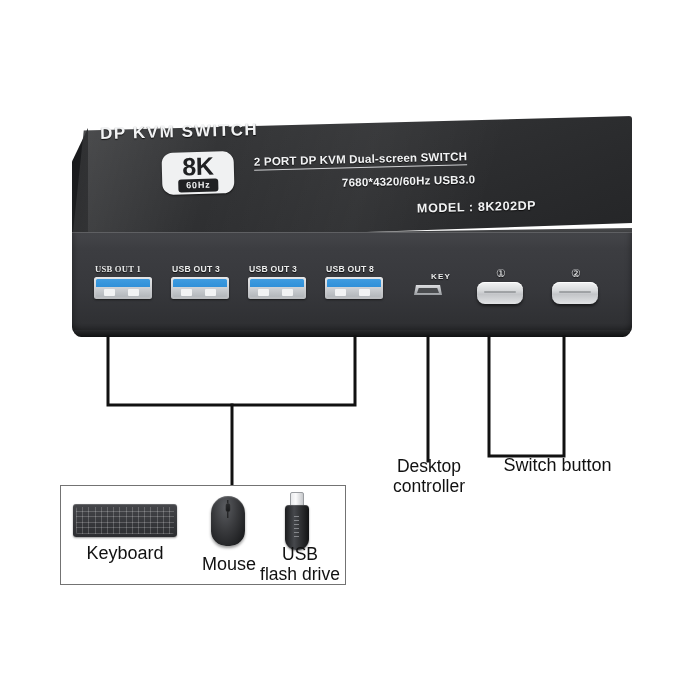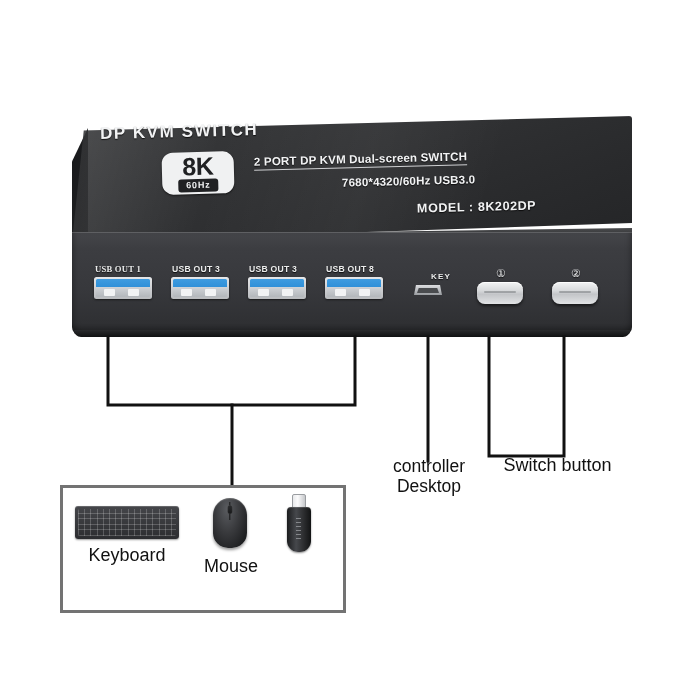--- a/index.html
+++ b/index.html
@@ -80,22 +80,22 @@
   .sw-btn{position:absolute;width:46px;height:22px;border-radius:8px;
     background:linear-gradient(180deg,#f3f4f5 0%,#d8dadc 38%,#c3c5c8 56%,#e2e4e6 100%);
     box-shadow:0 2px 3px rgba(0,0,0,.55), inset 0 1px 0 rgba(255,255,255,.9);}
   .sw-btn::after{content:"";position:absolute;left:7px;right:7px;top:9px;height:2px;
     background:rgba(120,123,127,.55);border-radius:2px;}
 
   
   .lines{position:absolute;left:0;top:0;width:700px;height:700px;}
 
   
-  .dev-box{position:absolute;left:60px;top:485px;width:286px;height:128px;
-    border:3px solid #737373;background:#fff;box-sizing:border-box;}
+  .dev-box{position:absolute;left:60px;top:485px;width:286px;height:100px;
+    border:1px solid #737373;background:#fff;box-sizing:border-box;}
 
   .cap{position:absolute;color:#111;font-size:18px;text-align:center;
     line-height:1.1;white-space:nowrap;}
   .cap2{position:absolute;color:#111;font-size:17.5px;text-align:center;line-height:1.15;}
 
   
   .keyboard{position:absolute;left:12px;top:18px;width:104px;height:33px;
     background:linear-gradient(180deg,#45464a,#2c2d30);border-radius:3px;
     box-shadow:0 1px 2px rgba(0,0,0,.4), inset 0 1px 0 rgba(255,255,255,.18);
     padding:3px;box-sizing:border-box;}
@@ -216,33 +216,37 @@
       <path d="M108,337 L108,405 L355,405 L355,337"></path>
       <path d="M232,405 L232,487"></path>
 
       <path d="M428,337 L428,461"></path>
 
       <path d="M489,337 L489,456 L564,456 L564,337"></path>
     </g>
   </svg>
 
   <div class="cap2" style="left:368px;top:456px;width:122px;">
+    <div>Desktop</div>
     <div>controller</div>
-    <div>Desktop</div>
   </div>
   <div class="cap" style="left:480px;top:456px;width:155px;">Switch button</div>
 
   <div class="dev-box">
 
     <div class="keyboard">
       <div class="kb-grid"></div>
     </div>
     <div class="mouse"></div>
     <div class="flash">
       <div class="cap-metal"></div>
       <div class="body"></div>
     </div>
 
     <div class="cap" style="left:2px;top:58px;width:124px;">Keyboard</div>
     <div class="cap" style="left:120px;top:69px;width:96px;">Mouse</div>
+    <div class="cap2" style="left:196px;top:58px;width:86px;text-align:center;">
+      <div>USB</div>
+      <div>flash drive</div>
+    </div>
   </div>
 
 </div>
 
 </body></html>

